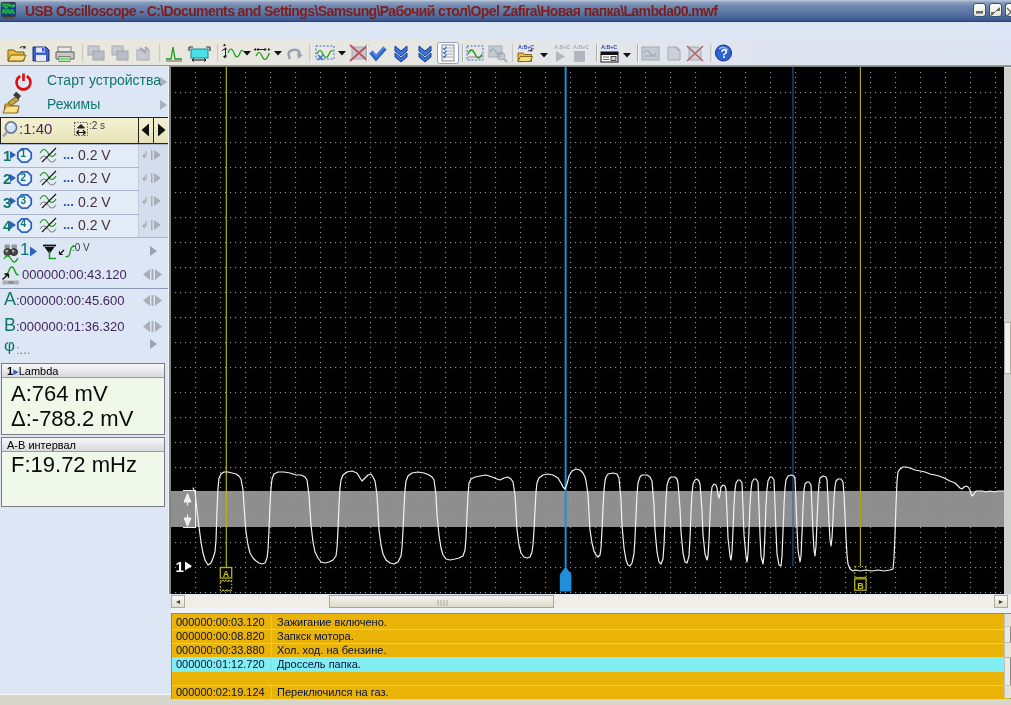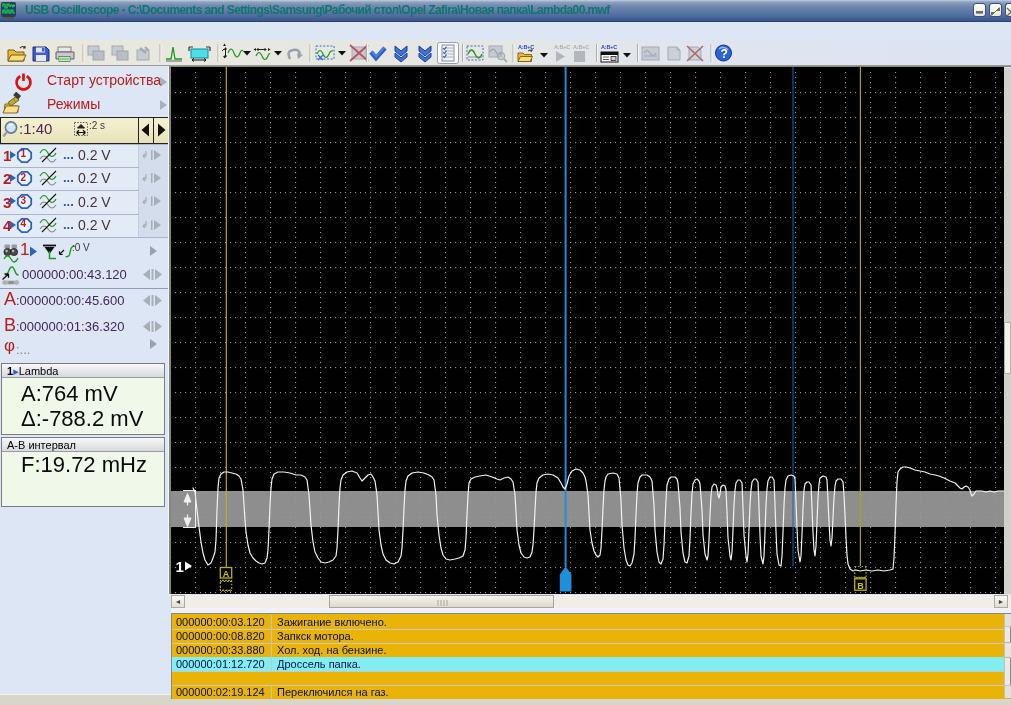--- a/index.html
+++ b/index.html
@@ -2,39 +2,39 @@
 <html><head><meta charset="utf-8">
 <style>
 *{margin:0;padding:0;box-sizing:border-box}
 html,body{width:1011px;height:705px;overflow:hidden;background:#000}
 #app{position:relative;width:1011px;height:705px;font-family:"Liberation Sans",sans-serif;background:#dde6f4}
 .abs{position:absolute}
 
 #titlebar{left:0;top:0;width:1011px;height:22px;
  background:linear-gradient(to bottom,#c4cdde 0%,#8ea2c0 10%,#7089b0 28%,#5d79a6 55%,#4f6c9e 75%,#446098 88%,#395288 100%);
  border-bottom:1px solid #2c4379}
-#title-text{left:25px;top:3px;color:#0f766e;font-size:12px;font-weight:bold;white-space:nowrap;letter-spacing:-0.6px}
+#title-text{left:25px;top:3px;color:#7f1d1d;font-size:14px;font-weight:bold;white-space:nowrap;letter-spacing:-0.6px}
 .winbtn{top:3px;width:13px;height:14px;background:linear-gradient(to bottom,#fdfdfb,#e8e6da);border:1px solid #39517e;border-radius:3px;color:#555;}
 
 #menubar{left:0;top:23px;width:1011px;height:17px;background:#ece9d8}
 .mi{position:absolute;top:3px;font-size:11.5px;color:#000;white-space:nowrap}
 
 #toolbar{left:0;top:40px;width:1011px;height:26px;background:linear-gradient(to right,#eae8dc 0%,#e6e7e4 45%,#dfe4f0 75%,#dce3f2 100%);border-bottom:1px solid #9c9c94}
 
 #sidebar{left:0;top:66px;width:169px;height:628px;background:#dde6f4;overflow:hidden}
 #sidebar .row-sep{position:absolute;left:0;width:169px;height:1px;background:#aab4cc}
-.sbtext{position:absolute;font-size:14px;color:#b91c1c;white-space:nowrap}
+.sbtext{position:absolute;font-size:14px;color:#0f766e;white-space:nowrap}
 .val{position:absolute;font-size:13px;color:#41275a;white-space:nowrap}
 
 #zoomrow{position:absolute;left:0;top:51px;width:169px;height:27px}
 #zoomrow .zpart{position:absolute;top:0;height:27px;border:1px solid #222;background:linear-gradient(to bottom,#f3f0d2 0%,#efecc8 40%,#e6e1b8 100%)}
 
 .mpanel{position:absolute;left:1px;width:164px;border:1px solid #7b7b83;background:#eff8e9}
 .mpanel .hdr{height:14px;background:linear-gradient(to bottom,#f8f8f8,#d8d9dd);border-bottom:1px solid #9a9aa2;font-size:11px;color:#000;padding-left:5px;line-height:14px}
-.mpanel .big{font-size:22px;color:#0a0a0a;line-height:25px;padding-left:19px;letter-spacing:0px;white-space:nowrap}
+.mpanel .big{font-size:22px;color:#0a0a0a;line-height:25px;padding-left:9px;letter-spacing:0px;white-space:nowrap}
 
 #vscroll{left:1004px;top:68px;width:7px;height:526px;background:#cfd2cc}
 #vthumb{position:absolute;left:0px;top:254px;width:7px;height:52px;background:#f2f1ea;border:1px solid #b0b0a8}
 #hscroll{left:171px;top:595px;width:840px;height:13px;background:#f0eee6}
 .hbtn{position:absolute;top:0;width:14px;height:13px;background:linear-gradient(to bottom,#fbfaf5,#e2dfd2);border:1px solid #aeaca0;font-size:7px;color:#444;text-align:center;line-height:12px}
 #hthumb{position:absolute;left:158px;top:0px;width:225px;height:13px;background:linear-gradient(to bottom,#f5f3ec,#dedbcd);border:1px solid #a8a69a}
 #gap{left:171px;top:608px;width:840px;height:5px;background:#eef1f8}
 
 #logtable{left:171px;top:613px;width:840px;height:110px;background:#eab308;border:1px solid #888}
 .lrow{position:absolute;left:0;width:832px;height:14px;font-size:11px;color:#041042;white-space:nowrap}

